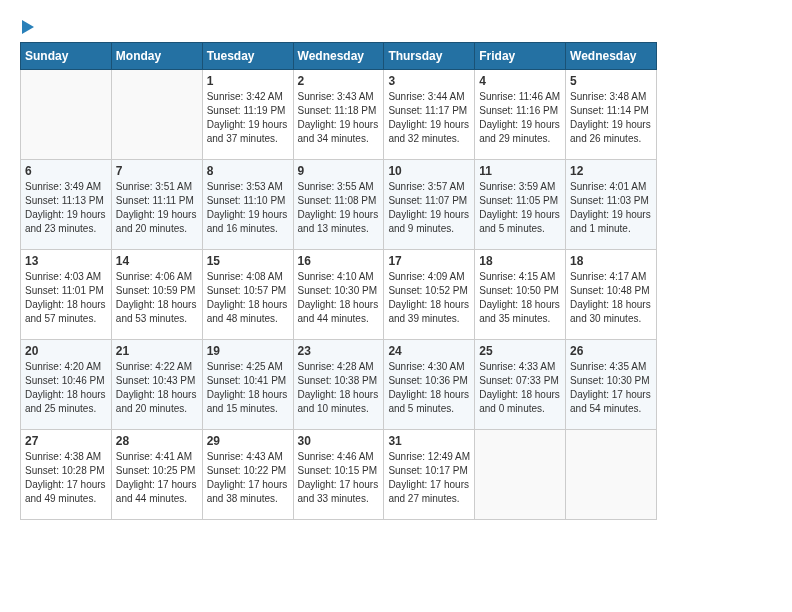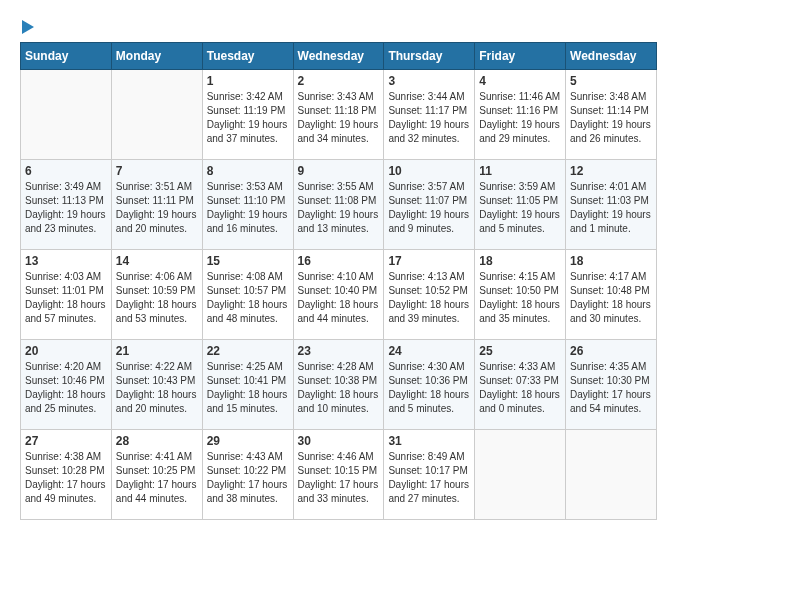--- a/index.html
+++ b/index.html
@@ -242,27 +242,27 @@
           <td>
             <span class="day-num">15</span>
             <div class="day-detail">Sunrise: 4:08 AM
 Sunset: 10:57 PM
 Daylight: 18 hours
 and 48 minutes.</div>
           </td>
           <td>
             <span class="day-num">16</span>
             <div class="day-detail">Sunrise: 4:10 AM
-Sunset: 10:40 PM
+Sunset: 10:30 PM
 Daylight: 18 hours
 and 44 minutes.</div>
           </td>
           <td>
             <span class="day-num">17</span>
-            <div class="day-detail">Sunrise: 4:13 AM
+            <div class="day-detail">Sunrise: 4:09 AM
 Sunset: 10:52 PM
 Daylight: 18 hours
 and 39 minutes.</div>
           </td>
           <td>
             <span class="day-num">18</span>
             <div class="day-detail">Sunrise: 4:15 AM
 Sunset: 10:50 PM
 Daylight: 18 hours
 and 35 minutes.</div>
@@ -284,21 +284,21 @@
 and 25 minutes.</div>
           </td>
           <td>
             <span class="day-num">21</span>
             <div class="day-detail">Sunrise: 4:22 AM
 Sunset: 10:43 PM
 Daylight: 18 hours
 and 20 minutes.</div>
           </td>
           <td>
-            <span class="day-num">22</span>
+            <span class="day-num">19</span>
             <div class="day-detail">Sunrise: 4:25 AM
 Sunset: 10:41 PM
 Daylight: 18 hours
 and 15 minutes.</div>
           </td>
           <td>
             <span class="day-num">23</span>
             <div class="day-detail">Sunrise: 4:28 AM
 Sunset: 10:38 PM
 Daylight: 18 hours
@@ -350,21 +350,21 @@
           </td>
           <td>
             <span class="day-num">30</span>
             <div class="day-detail">Sunrise: 4:46 AM
 Sunset: 10:15 PM
 Daylight: 17 hours
 and 33 minutes.</div>
           </td>
           <td>
             <span class="day-num">31</span>
-            <div class="day-detail">Sunrise: 8:49 AM
+            <div class="day-detail">Sunrise: 12:49 AM
 Sunset: 10:17 PM
 Daylight: 17 hours
 and 27 minutes.</div>
           </td>
           <td class="empty-cell"></td>
           <td class="empty-cell"></td>
         </tr>
       </tbody>
   </table>
 </div>

